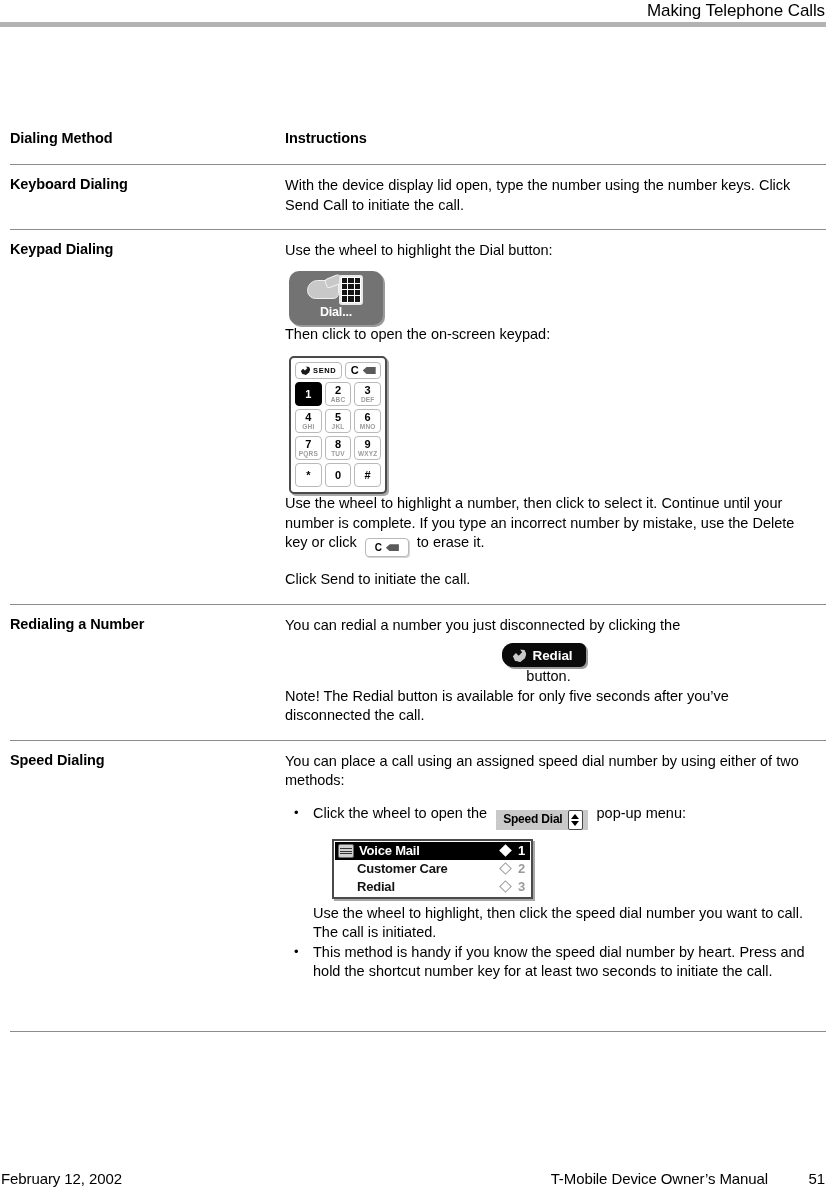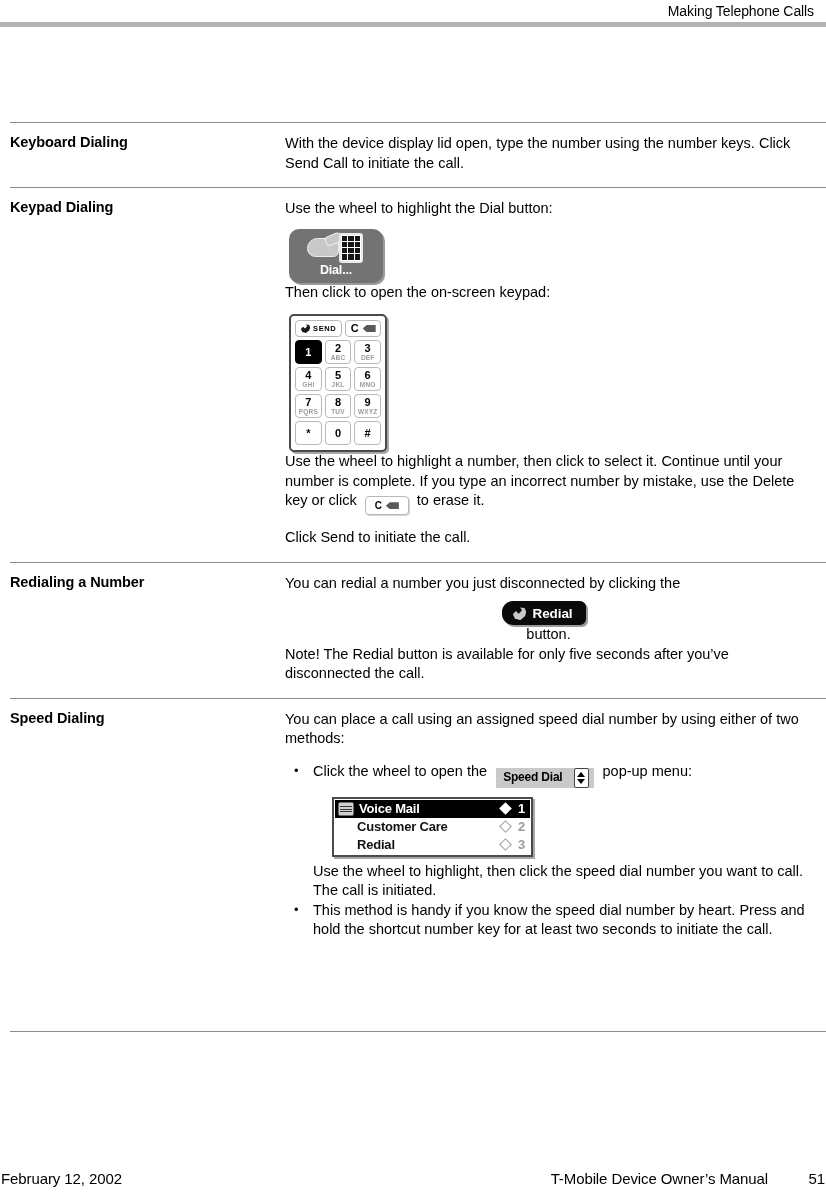--- a/index.html
+++ b/index.html
@@ -19,23 +19,23 @@
   
   .page-header {
     position: absolute;
     top: 0;
     left: 0;
     width: 826px;
     height: 26px;
   }
   .page-header-title {
     position: absolute;
-    right: 12px;
+    right: 1px;
     top: 1px;
-    font-size: 14px;
+    font-size: 17px;
     line-height: 20px;
     letter-spacing: -0.1px;
   }
   .header-rule {
     position: absolute;
     top: 22px;
     left: 0;
     width: 826px;
     height: 5px;
     background: #b3b3b3;
@@ -301,21 +301,21 @@
     color: #ffffff;
     font-weight: bold;
     font-size: 13.5px;
     letter-spacing: -0.1px;
   }
 
   
   .speeddial-ctl {
     display: inline-flex;
     align-items: center;
-    gap: 11px;
+    gap: 5px;
     background: #c9c9c9;
     padding: 2px 5px 2px 7px;
     height: 20px;
     vertical-align: -5px;
     margin: 0 5px;
     box-sizing: border-box;
   }
   .speeddial-ctl .sd-label {
     font-weight: bold;
     font-size: 12px;
@@ -440,20 +440,24 @@
   <div class="header-rule"></div>
 </div>
 
 <table class="doc-table">
   <colgroup>
     <col class="col-method">
     <col class="col-instr">
   </colgroup>
   <tbody>
 
+    <tr>
+      <td class="th-cell">Dialing Method</td>
+      <td class="th-cell">Instructions</td>
+    </tr>
 
     <tr class="row-sep">
       <td class="method-cell">Keyboard Dialing</td>
       <td class="instr-cell">
         <p><span>With the device display lid open, type the number using the number keys. Click </span><b>Send Call</b><span> to initiate the call.</span></p>
       </td>
     </tr>
 
     <tr class="row-sep">
       <td class="method-cell">Keypad Dialing</td>

